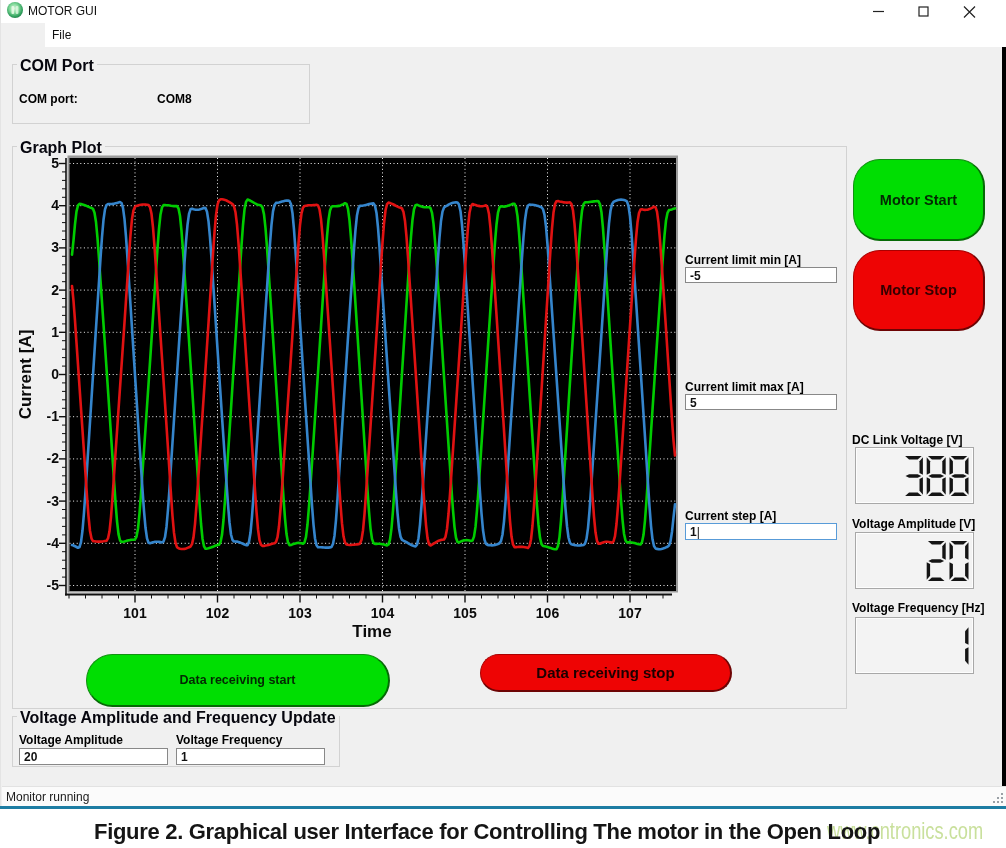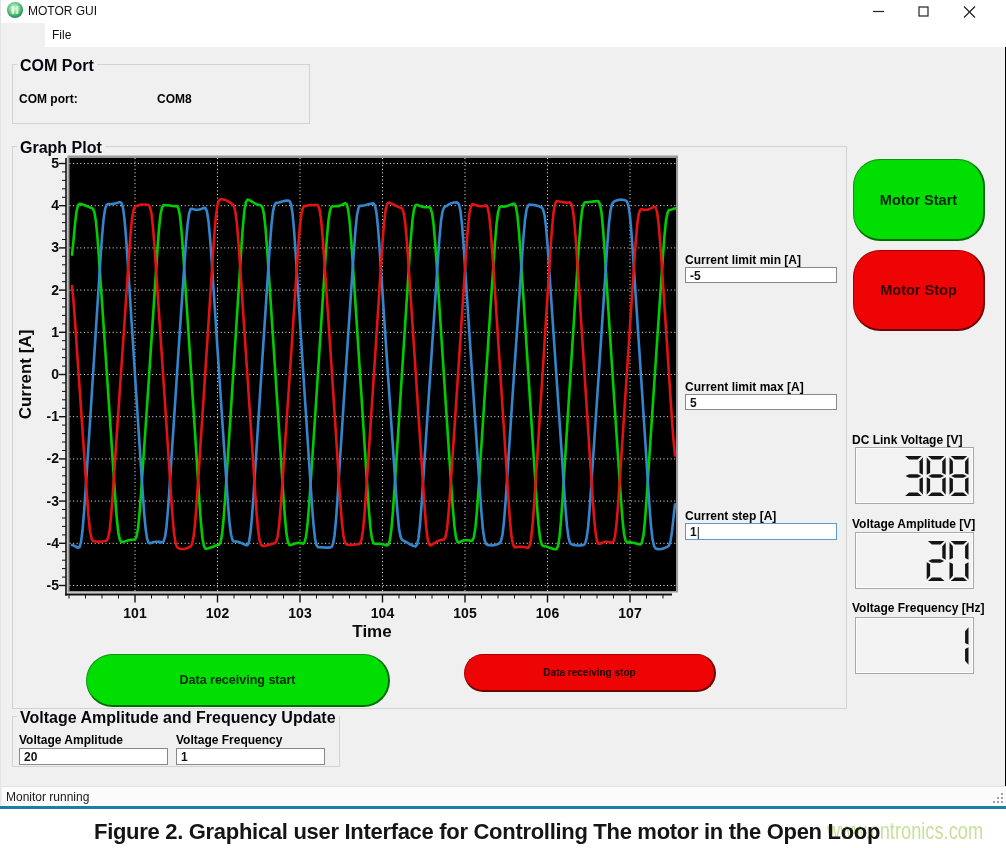--- a/index.html
+++ b/index.html
@@ -1,17 +1,17 @@
 <!DOCTYPE html>
 <html><head><meta charset="utf-8"><style>
 * { margin:0; padding:0; box-sizing:border-box; }
 body { width:1006px; height:848px; position:relative; background:#fff;
   font-family:"Liberation Sans", sans-serif; overflow:hidden; }
 .win { position:absolute; left:0; top:0; width:1006px; height:806px; background:#f0f0f0;
-  border-left:1px solid #e4e4e4; border-right:1px solid #000000; }
+  border-left:1px solid #e4e4e4; border-right:4px solid #000000; }
 .titlebar { position:absolute; left:0; top:0; width:1006px; height:23px; background:#fff; }
 .title { position:absolute; left:27px; top:4px; font-size:12px; color:#111; }
 .menubar { position:absolute; left:0; top:23px; width:1006px; height:24px; background:#fff;margin-left:44px; }
 .menubar span { position:absolute; left:7px; top:5px; font-size:12px; color:#111; }
 .grp { position:absolute; border:1px solid #d2d2d2; }
 .grplab { position:absolute; top:-8px; left:4px; background:#f0f0f0; padding:0 3px;
   font-size:16px; font-weight:bold; color:#06060e; white-space:nowrap; }
 .lab { position:absolute; font-size:12px; font-weight:bold; color:#000000; white-space:nowrap; }
 .inp { position:absolute; background:#fff; border:1px solid #888; font-size:12px;
   font-weight:bold; color:#111; padding:1px 0 0 4px; }
@@ -259,21 +259,21 @@
         <polygon points="93.5,29.2 93.5,46.8 96.9,42.8 96.9,30.9" fill="#141414"></polygon>
         <polygon points="93.5,9.2 93.5,26.8 96.9,25.1 96.9,13.2" fill="#141414"></polygon>
       </svg></div>
  <span class="lab" style="left:851px;top:600.5px">Voltage Frequency [Hz]</span>
  <div class="segbox" style="left:854px;top:617px"><svg width="119" height="57" viewBox="0 0 119 57">
         <polygon points="112.5,9.2 112.5,26.8 109.1,25.1 109.1,13.2" fill="#141414"></polygon>
         <polygon points="112.5,29.2 112.5,46.8 109.1,42.8 109.1,30.9" fill="#141414"></polygon>
       </svg></div>
 
  <div class="btn green" style="left:85px;top:654px;width:304px;height:53px;font-size:12.5px">Data receiving start</div>
- <div class="btn red" style="left:463px;top:654px;width:252px;height:38px;font-size:10px;color:#1d0000">Data receiving stop</div>
+ <div class="btn red" style="left:479px;top:654px;width:252px;height:38px;font-size:15px;color:#1d0000">Data receiving stop</div>
 
  <div class="grp" style="left:11px;top:716px;width:328px;height:51px">
    <span class="grplab">Voltage Amplitude and Frequency Update</span>
    <span class="lab" style="left:6px;top:16px">Voltage Amplitude</span>
    <div class="inp" style="left:6px;top:31px;width:149px;height:17px">20</div>
    <span class="lab" style="left:163px;top:16px">Voltage Frequency</span>
    <div class="inp" style="left:163px;top:31px;width:149px;height:17px">1</div>
  </div>
 
  <div class="statusbar">

